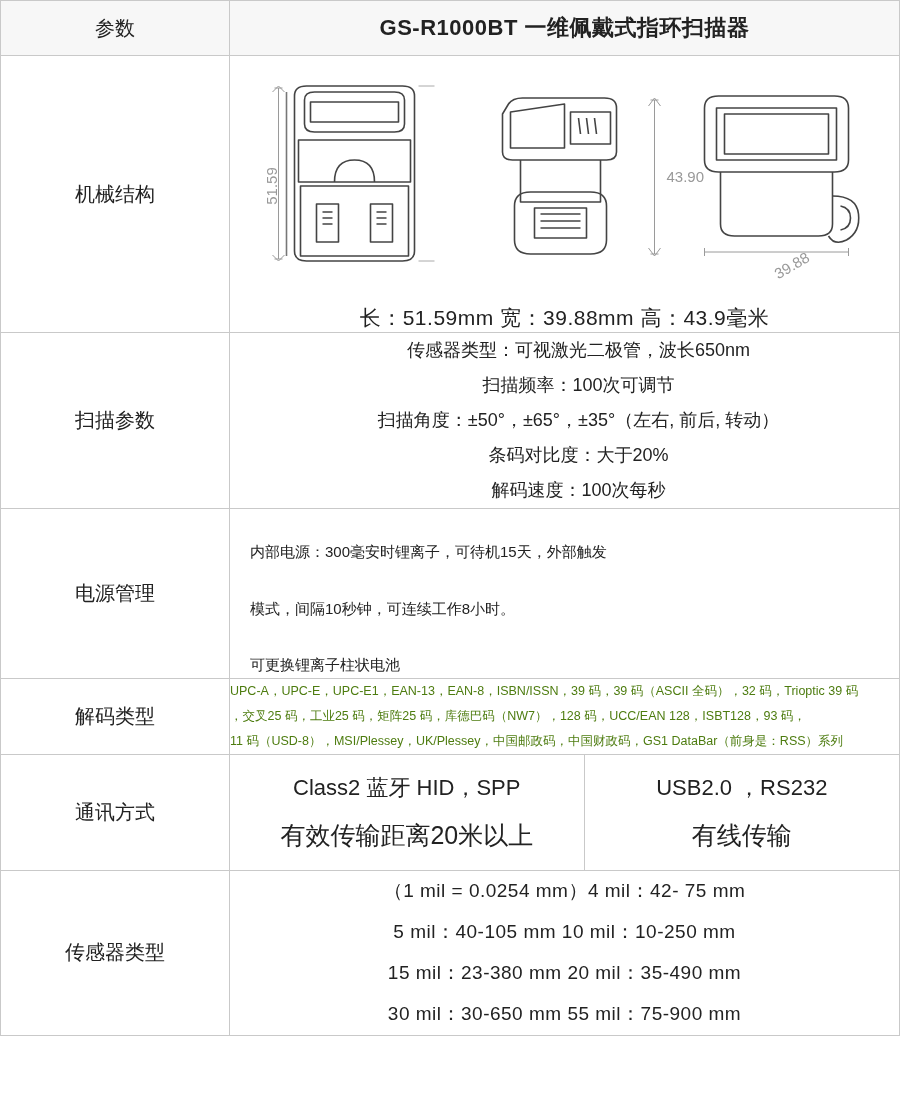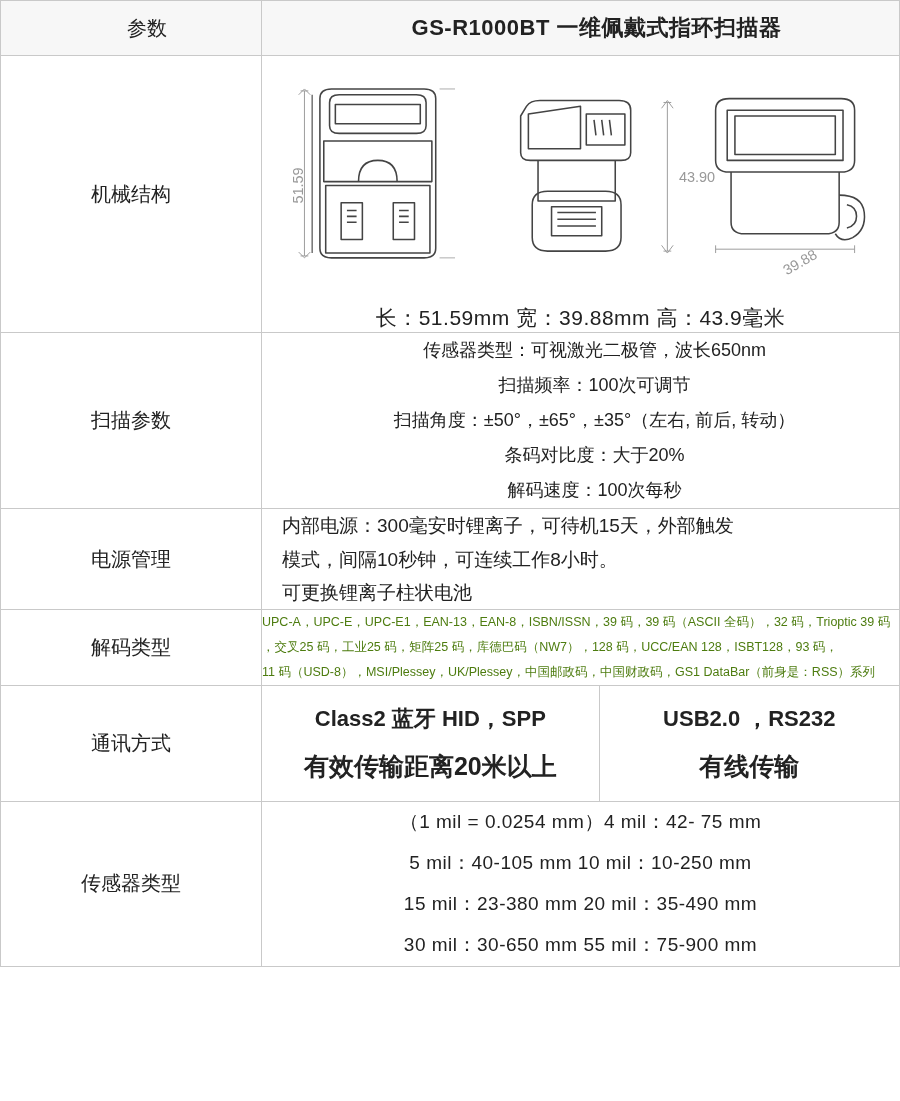--- a/index.html
+++ b/index.html
@@ -28,21 +28,20 @@
     font-size: 20px;
     color: #222;
     padding: 10px 4px;
   }
   .col-value {
     padding: 10px 14px;
   }
   .head-row td {
     background: #f7f7f7;
     height: 54px;
-    padding-left: 32px;
   }
   .head-label {
     text-align: center;
     font-size: 20px;
   }
   .head-title {
     text-align: center;
     font-size: 22px;
     font-weight: bold;
     letter-spacing: 0.5px;
@@ -67,35 +66,35 @@
     line-height: 1.75;
     padding-left: 32px;
   }
   .scan-list div {
     font-size: 18px;
     line-height: 1.95;
     padding-left: 28px;
     text-align: center;
   }
   .power-list div {
-    font-size: 19px;
+    font-size: 15px;
     line-height: 1.75;
     padding-left: 20px;
+    margin-top: 30px;
   }
   .decode-types {
     font-size: 12.5px;
     line-height: 2.0;
     padding: 6px 14px 6px 18px;
     color: #4d7c0f;
     margin-top: 44px;
   }
   
   .comm-td {
     padding: 0;
-    font-weight: bold;
   }
   .comm-wrap {
     display: flex;
     width: 100%;
   }
   .comm-left, .comm-right {
     padding: 18px 10px;
     box-sizing: border-box;
   }
   .comm-left {

